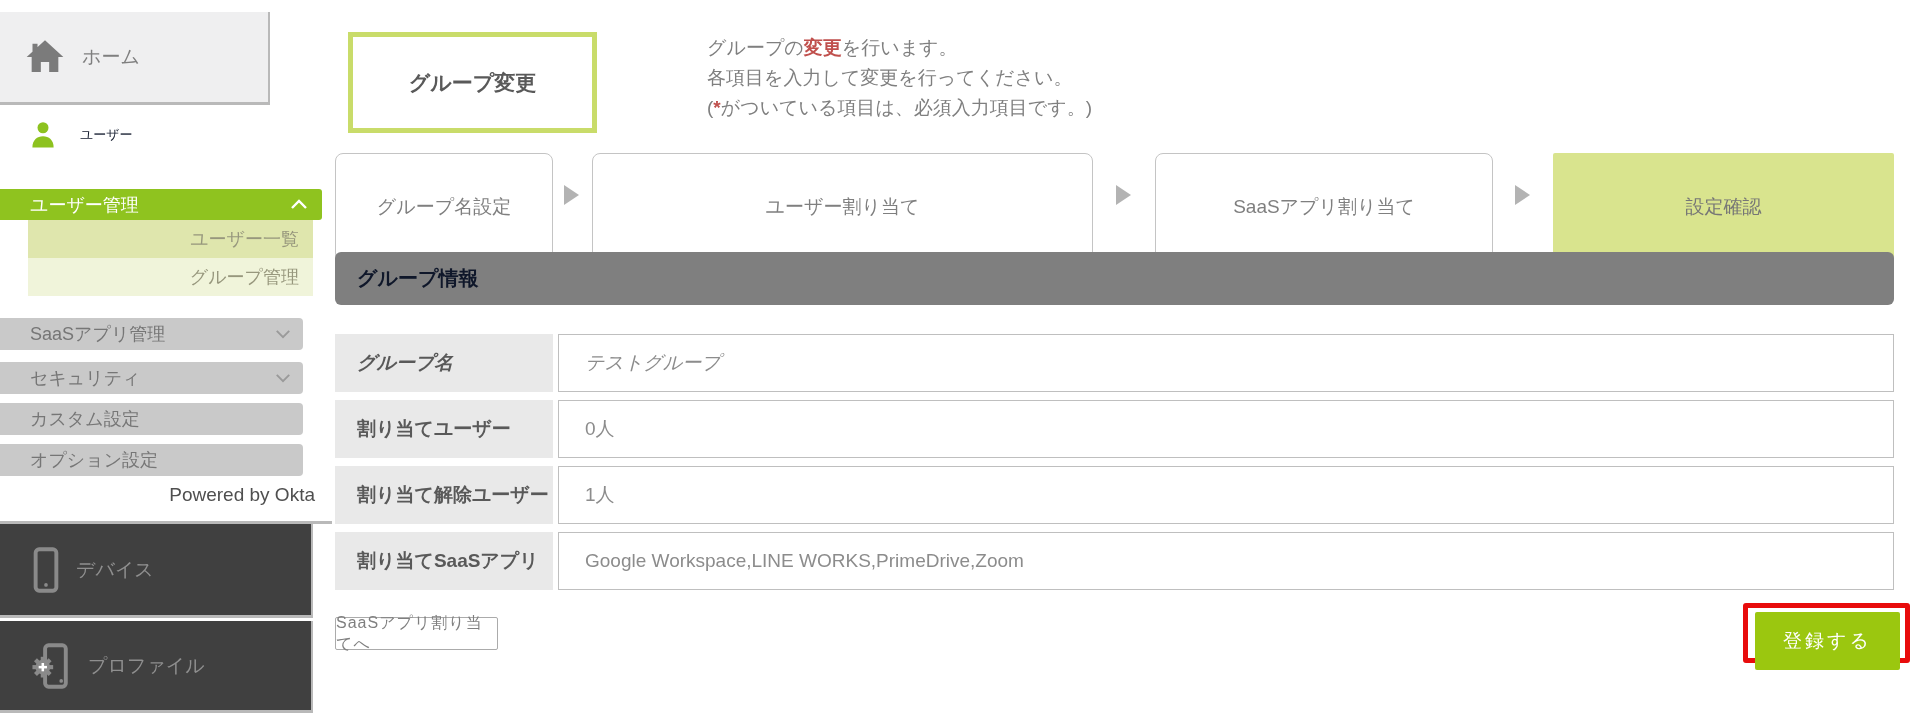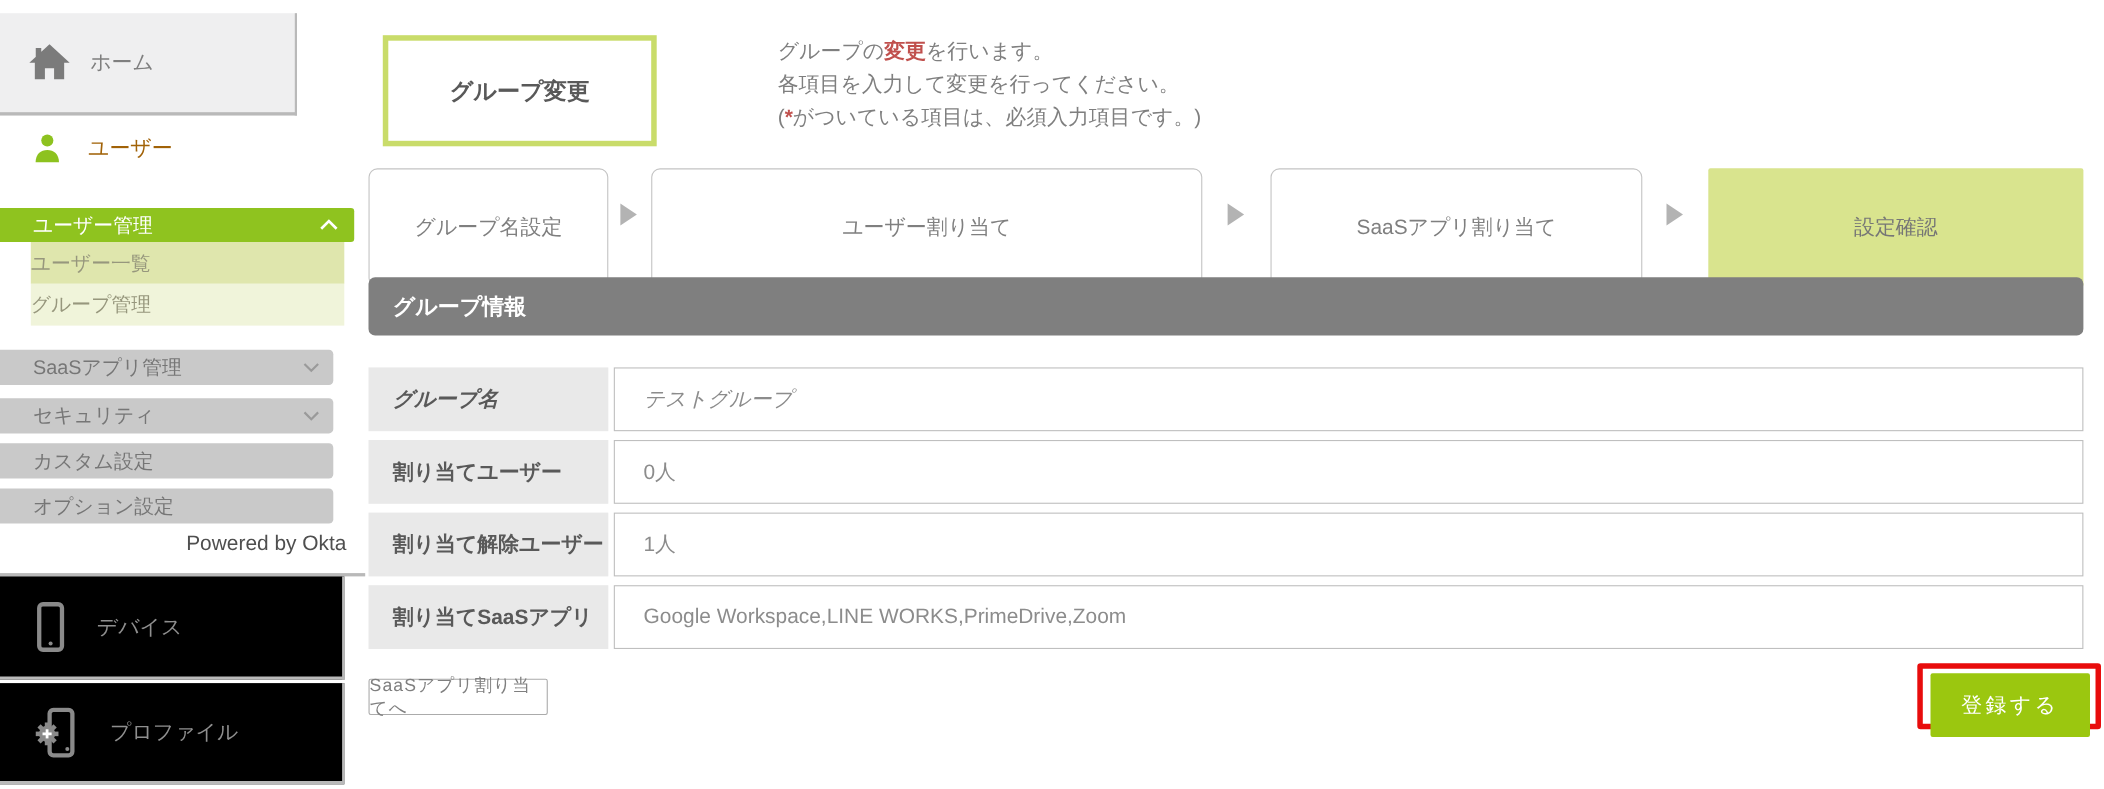--- a/index.html
+++ b/index.html
@@ -8,47 +8,47 @@
   #page { position:relative; width:1913px; height:717px; background:#fff; overflow:hidden; }
 
   
   .sb-home { position:absolute; left:0; top:12px; width:270px; height:93px;
     background:#efeff0; border-right:2px solid #b9b9b9; border-bottom:3px solid #b9b9b9;
     display:flex; align-items:center; padding-left:24px; gap:16px; cursor:pointer; }
   .sb-home .lbl { font-size:19px; color:#7f7f7f; }
 
   .sb-user { position:absolute; left:0; top:108px; width:270px; height:54px;
     display:flex; align-items:center; padding-left:28px; gap:22px; cursor:pointer; }
-  .sb-user .lbl { font-size:19px; color:#a16207; }
+  .sb-user .lbl { font-size:13px; color:#0f172a; }
 
   .sb-usermgmt { position:absolute; left:0; top:189px; width:322px; height:31px;
     background:#8fc31f; border-radius:0 3px 3px 0; display:flex; align-items:center;
     padding:0 14px 0 30px; cursor:pointer; }
   .sb-usermgmt .lbl { font-size:18px; color:#ffffff; flex:1; }
 
   .sb-sub { position:absolute; left:28px; width:285px; height:38px;
-    display:flex; align-items:center; padding-right:14px; cursor:pointer; }
+    display:flex; align-items:center; justify-content:flex-end; padding-right:14px; cursor:pointer; }
   .sb-sub .lbl { font-size:18px; color:#97977d; }
   .sb-sub.s1 { top:220px; background:#dfe6ad; }
   .sb-sub.s2 { top:258px; background:#f0f4da; }
 
   .sb-gray { position:absolute; left:0; width:303px; height:32px; background:#c9c9c9;
     border-radius:0 4px 4px 0; display:flex; align-items:center; padding:0 12px 0 30px; cursor:pointer; }
   .sb-gray .lbl { font-size:18px; color:#767676; flex:1; }
   .sb-gray.g1 { top:318px; } .sb-gray.g2 { top:362px; }
   .sb-gray.g3 { top:403px; } .sb-gray.g4 { top:444px; }
 
   .sb-powered { position:absolute; left:0; top:484px; width:315px; text-align:right;
     font-size:19px; color:#4f4f4f; }
 
   .sb-divider { position:absolute; left:0; top:521px; width:332px; height:3px; background:#b9b9b9; }
 
-  .sb-block { position:absolute; left:0; width:313px; background:#000000;
+  .sb-block { position:absolute; left:0; width:313px; background:#404040;
     border-right:2px solid #b9b9b9; border-bottom:3px solid #b9b9b9;
-    display:flex; align-items:center; padding-left:32px; gap:28px; cursor:pointer; }
+    display:flex; align-items:center; padding-left:32px; gap:16px; cursor:pointer; }
   .sb-block .lbl { font-size:19px; color:#8f8f8f; }
   .sb-block.device  { top:524px; height:94px; }
   .sb-block.profile { top:621px; height:92px; }
 
   
   .title-box { position:absolute; left:348px; top:32px; width:249px; height:101px;
     border:5px solid #c9dc6a; display:flex; align-items:center; justify-content:center; }
   .title-box .lbl { font-size:21px; font-weight:bold; color:#595959; }
 
   .desc { position:absolute; left:707px; top:33px; font-size:19px; color:#7f7f7f; line-height:30px; }
@@ -64,21 +64,21 @@
   .step.st3 { left:1155px; width:338px; }
   .step.st4 { left:1553px; width:341px; }
   .step-arrow { position:absolute; top:185px; width:0; height:0;
     border-top:10px solid transparent; border-bottom:10px solid transparent;
     border-left:15px solid #b3b3b3; }
   .step-arrow.a1 { left:564px; } .step-arrow.a2 { left:1116px; } .step-arrow.a3 { left:1515px; }
 
   
   .section-bar { position:absolute; left:335px; top:252px; width:1559px; height:53px;
     background:#7f7f7f; border-radius:6px; display:flex; align-items:center; padding-left:22px; }
-  .section-bar .lbl { font-size:20px; font-weight:bold; color:#ffffff;font-family:Liberation Mono, monospace; }
+  .section-bar .lbl { font-size:20px; font-weight:bold; color:#0f172a;font-family:Liberation Mono, monospace; }
 
   .row-label { position:absolute; left:335px; width:218px; height:58px; background:#e9e9e9;
     display:flex; align-items:center; padding-left:22px; font-size:19px; font-weight:bold; color:#595959; }
   .row-value { position:absolute; left:558px; width:1336px; height:58px; background:#fff;
     border:1px solid #bfbfbf; display:flex; align-items:center; padding-left:26px;
     font-size:19px; color:#8c8c8c; }
   .r1 { top:334px;font-style:italic; } .r2 { top:400px; } .r3 { top:466px;text-align:right; } .r4 { top:532px; }
 
   
   .back-btn { position:absolute; left:335px; top:617px; width:163px; height:33px;

